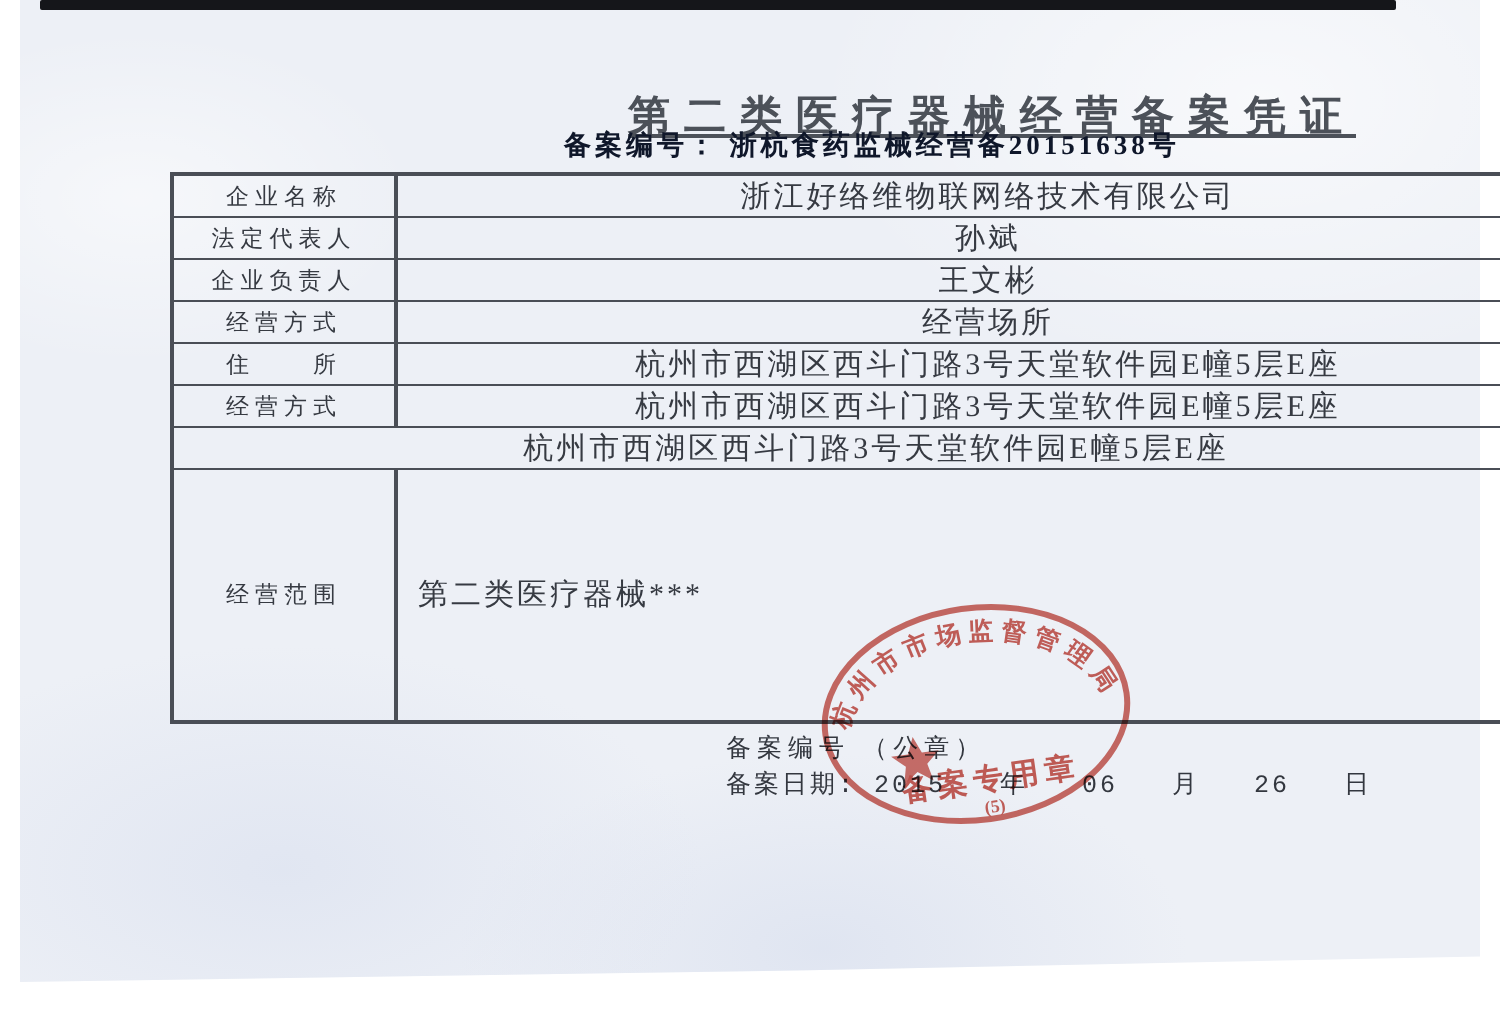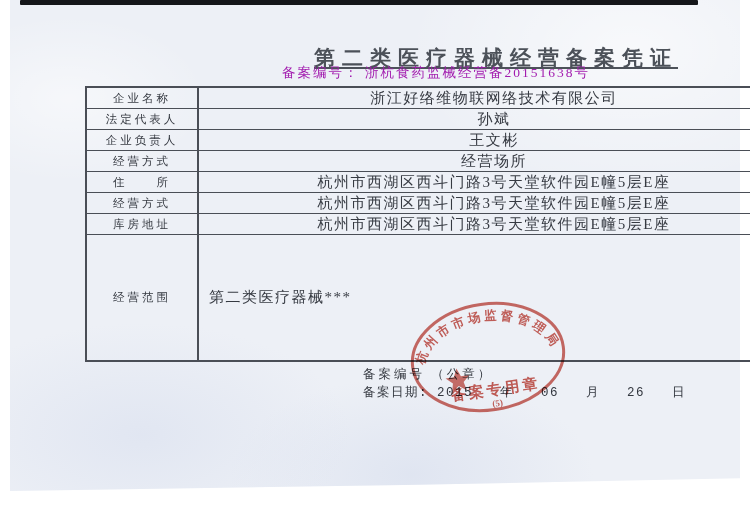--- a/index.html
+++ b/index.html
@@ -22,21 +22,21 @@
     position:absolute;left:20px;top:0;width:678px;height:5px;
     background:#15161a;border-radius:1px;
   }
   .doc-title{
     position:absolute;left:85px;top:36px;width:585px;
     text-align:right;font-size:21px;font-weight:bold;
     letter-spacing:7px;color:#4c5159;margin:8px;text-decoration:underline;
   }
   .doc-subtitle{
     position:absolute;left:282px;top:64px;
-    font-size:13.5px;font-weight:normal;letter-spacing:2px;color:#a21caf;
+    font-size:13.5px;font-weight:bold;letter-spacing:2px;color:#0f172a;
     white-space:pre;
   }
   .info-table{
     position:absolute;left:85px;top:86px;width:706px;height:276px;
     border:2px solid #4a4e56;box-sizing:border-box;
     display:flex;flex-direction:column;
   }
   .t-row{
     display:flex;flex:0 0 20px;border-bottom:1px solid #4a4e56;
   }
@@ -92,21 +92,20 @@
     </div>
     <div class="t-row">
       <div class="t-label">住　　所</div>
       <div class="t-value">杭州市西湖区西斗门路3号天堂软件园E幢5层E座</div>
     </div>
     <div class="t-row">
       <div class="t-label">经营方式</div>
       <div class="t-value">杭州市西湖区西斗门路3号天堂软件园E幢5层E座</div>
     </div>
     <div class="t-row">
-      <div class="t-label">库房地址</div>
       <div class="t-value">杭州市西湖区西斗门路3号天堂软件园E幢5层E座</div>
     </div>
     <div class="t-row tall">
       <div class="t-label">经营范围</div>
       <div class="t-value">第二类医疗器械***</div>
     </div>
   </div>
 
   <div class="footer-line footer-dept">备案编号 （公章）</div>
   <div class="footer-line footer-date">备案日期: 2015   年   06   月   26   日</div>

